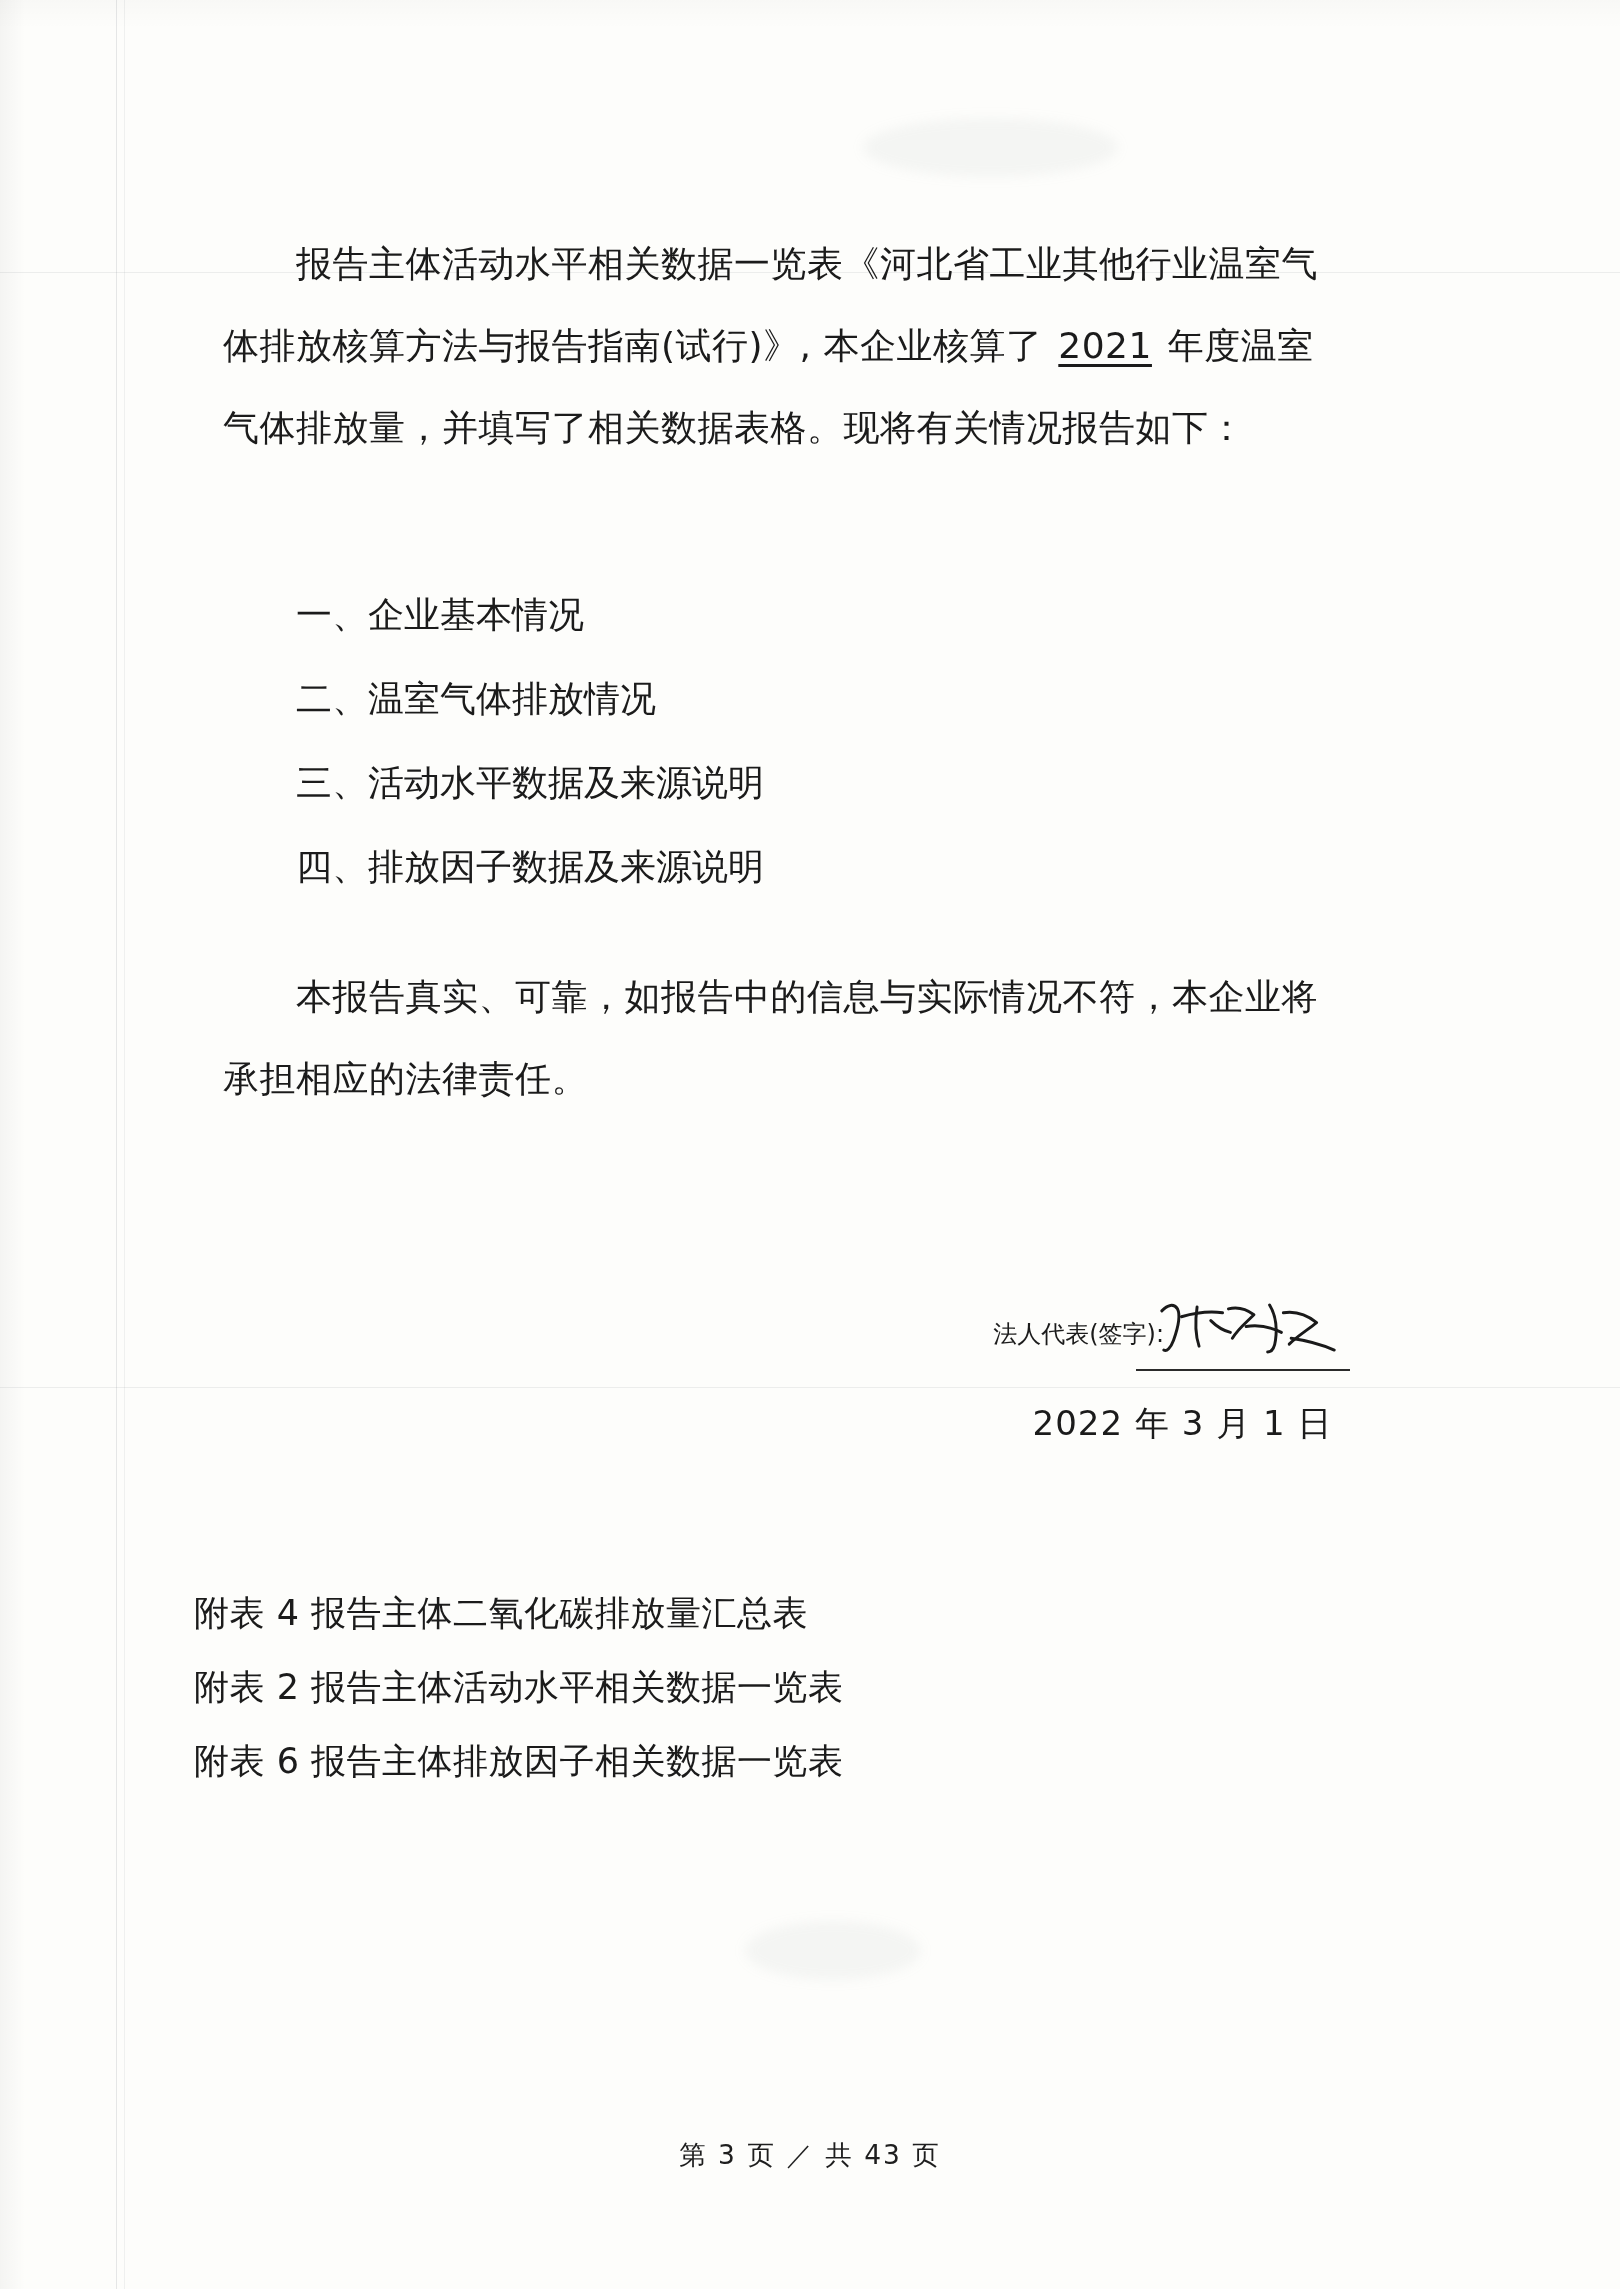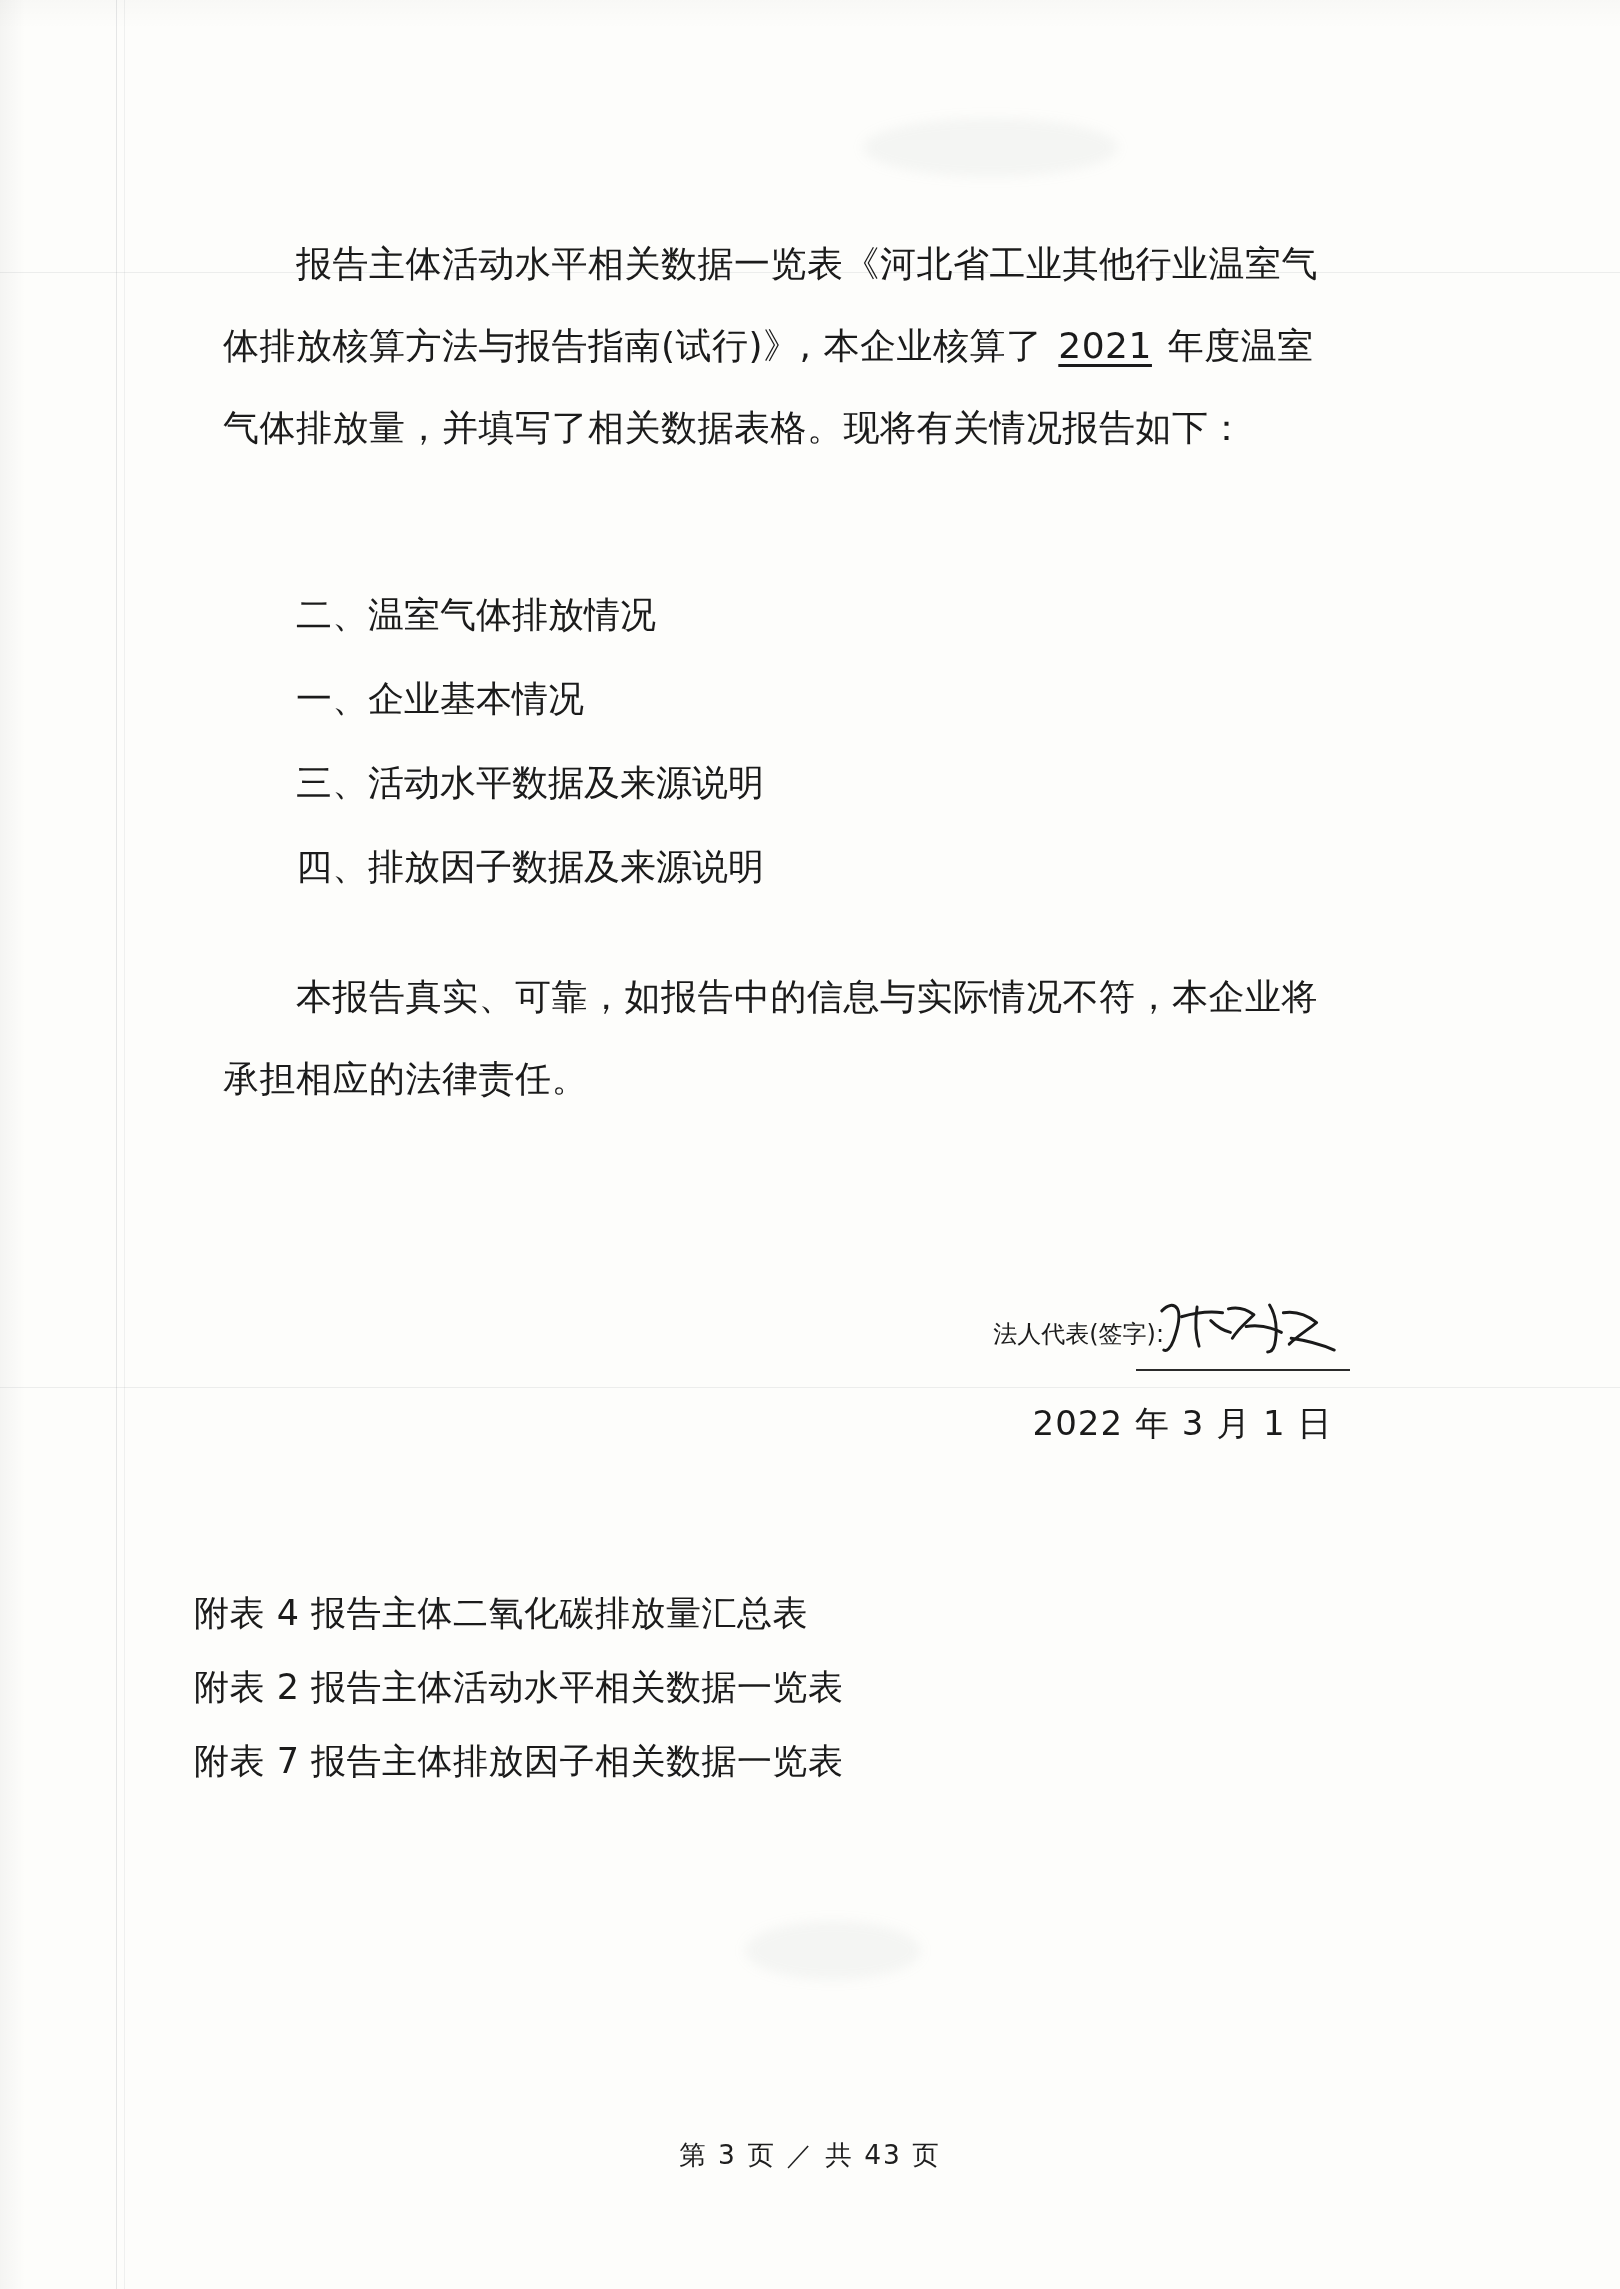--- a/index.html
+++ b/index.html
@@ -171,22 +171,22 @@
   <div class="smudge" style="left:863px;top:118px;width:255px;height:59px;"></div>
   <div class="smudge" style="left:745px;top:1921px;width:176px;height:59px;"></div>
 
   <div class="content">
 
     <div class="para indent p1">
       <span>报告主体活动水平相关数据一览表《河北省工业其他行业温室气体排放核算方法与报告指南(试行)》, 本企业核算了 </span><span class="u-year">2021</span><span> 年度温室气体排放量，并填写了相关数据表格。现将有关情况报告如下：</span>
     </div>
 
     <div class="list">
+      <div class="list-item">一、企业基本情况</div>
       <div class="list-item">二、温室气体排放情况</div>
-      <div class="list-item">一、企业基本情况</div>
       <div class="list-item">三、活动水平数据及来源说明</div>
       <div class="list-item">四、排放因子数据及来源说明</div>
     </div>
 
     <div class="para indent p2">本报告真实、可靠，如报告中的信息与实际情况不符，本企业将承担相应的法律责任。</div>
 
     <div class="sign-block">
       <div class="sign-line">
         <span class="sign-label">法人代表(签字):</span>
         <svg class="signature" viewBox="0 0 200 70">
@@ -203,19 +203,19 @@
           </g>
         </svg>
         <div class="sign-underline"></div>
       </div>
       <div class="date-line">2022 年 3 月 1 日</div>
     </div>
 
     <div class="attach">
       <div class="attach-item">附表 4 报告主体二氧化碳排放量汇总表</div>
       <div class="attach-item">附表 2 报告主体活动水平相关数据一览表</div>
-      <div class="attach-item">附表 7 报告主体排放因子相关数据一览表</div>
+      <div class="attach-item">附表 6 报告主体排放因子相关数据一览表</div>
     </div>
   </div>
 
   <div class="footer">第 3 页 ／ 共 43 页</div>
 </div>
 
 
 </body></html>

